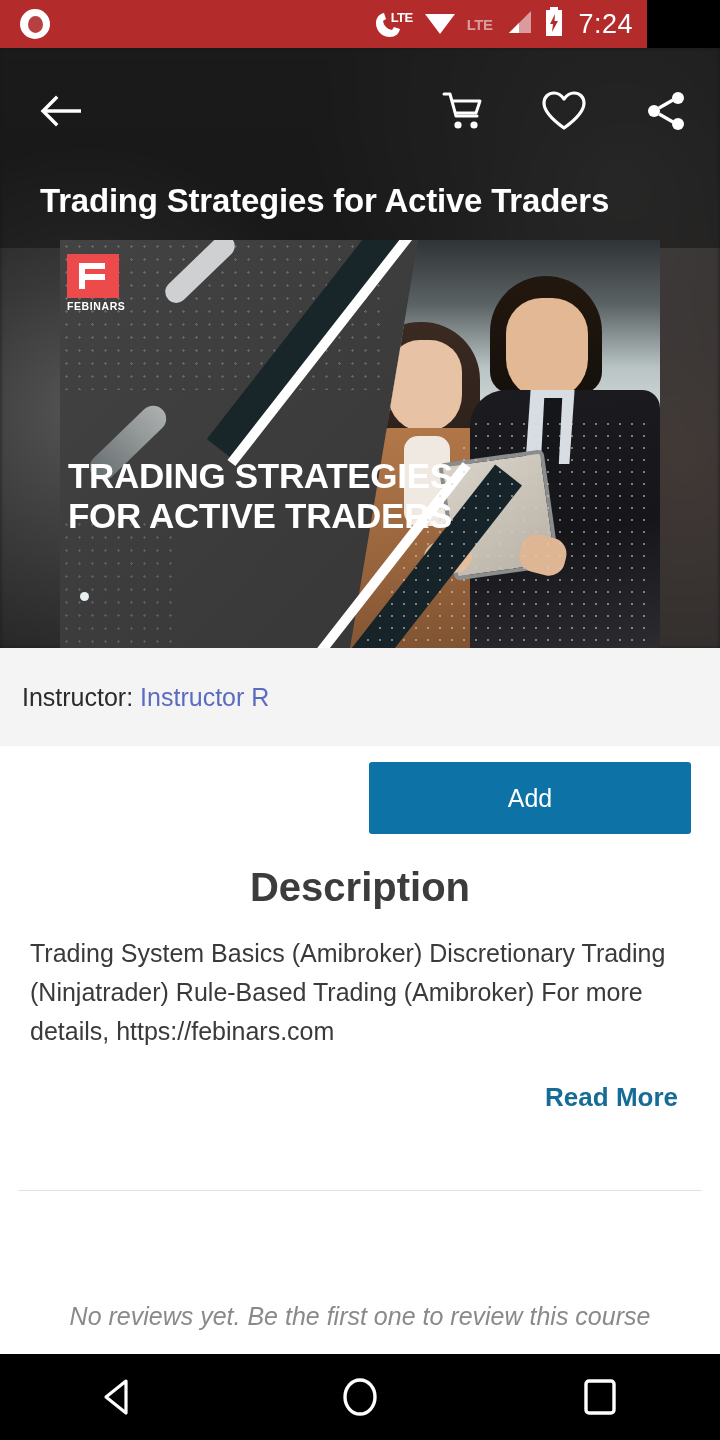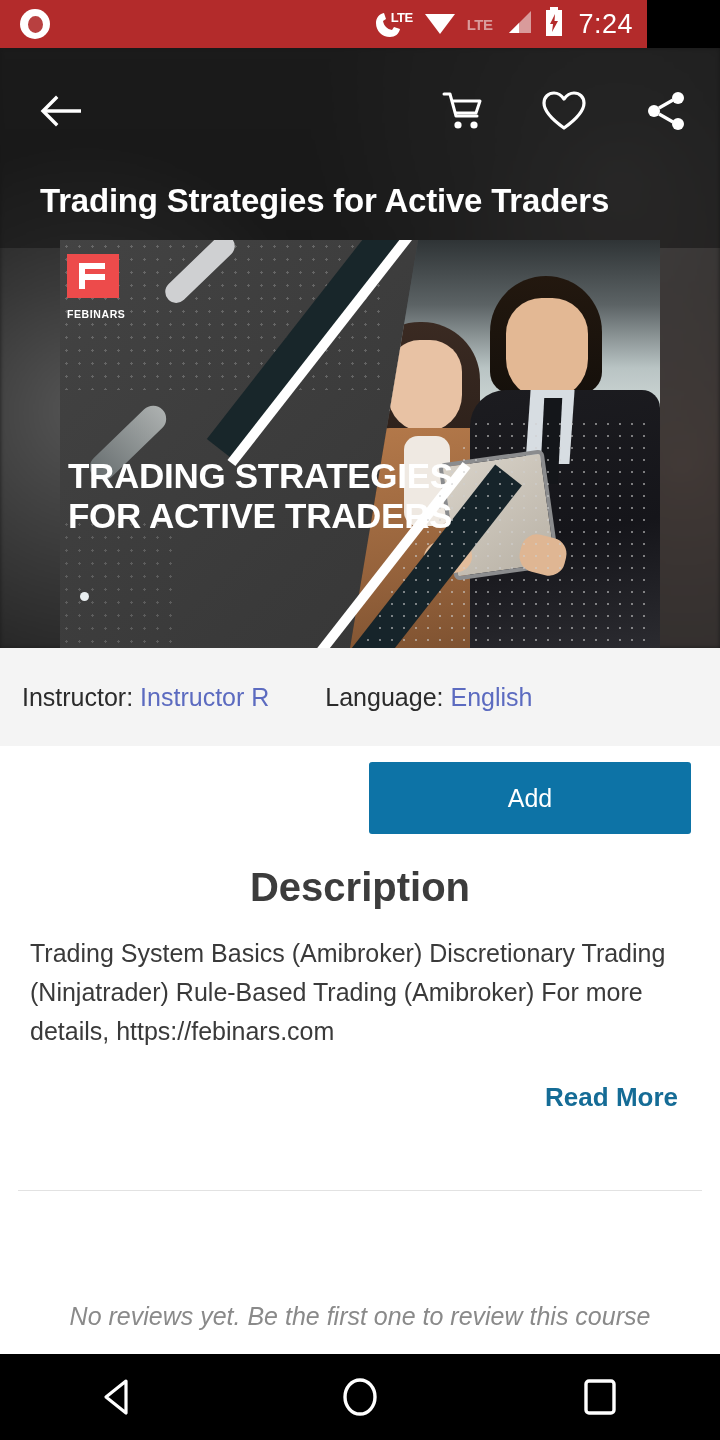--- a/index.html
+++ b/index.html
@@ -193,21 +193,21 @@
     content:""; position:absolute; left:12px; top:9px;
     width:6px; height:26px; background:#fff;
   }
   .logo-sq::after{
     content:""; position:absolute; left:12px; top:9px;
     width:26px; height:6px; background:#fff;
     box-shadow:0 11px 0 0 #fff;
   }
   .logo-text{
     color:#fff; font-size:10.5px; font-weight:bold; letter-spacing:.6px;
-    margin-top:10px;
+    margin-top:2px;
   }
   .banner-head{
     position:absolute; left:8px; top:216px; width:440px;
     color:#ffffff; font-size:35px; font-weight:bold; line-height:1.14;
     letter-spacing:-.3px; text-transform:uppercase;
   }
   .banner-dot{
     position:absolute; left:20px; top:352px; width:9px; height:9px;
     border-radius:50%; background:#e9eef0;
   }
@@ -375,24 +375,20 @@
     <div class="banner-head">TRADING STRATEGIES FOR ACTIVE TRADERS</div>
     <div class="banner-dot"></div>
   </div>
 </div>
 
 <div class="meta-bar">
   <div class="meta-item first">
     <span>Instructor:</span>
     <span class="meta-link">Instructor R</span>
   </div>
-  <div class="meta-item second">
-    <span>Language:</span>
-    <span class="meta-link">English</span>
-  </div>
 </div>
 
 <div class="content">
   <button class="add-btn">Add</button>
 
   <div class="sec-title desc">Description</div>
   <div class="desc-body">Trading System Basics (Amibroker) Discretionary Trading (Ninjatrader) Rule-Based Trading (Amibroker) For more details, https://febinars.com</div>
   <div class="read-more">Read More</div>
 
   <div class="divider"></div>

